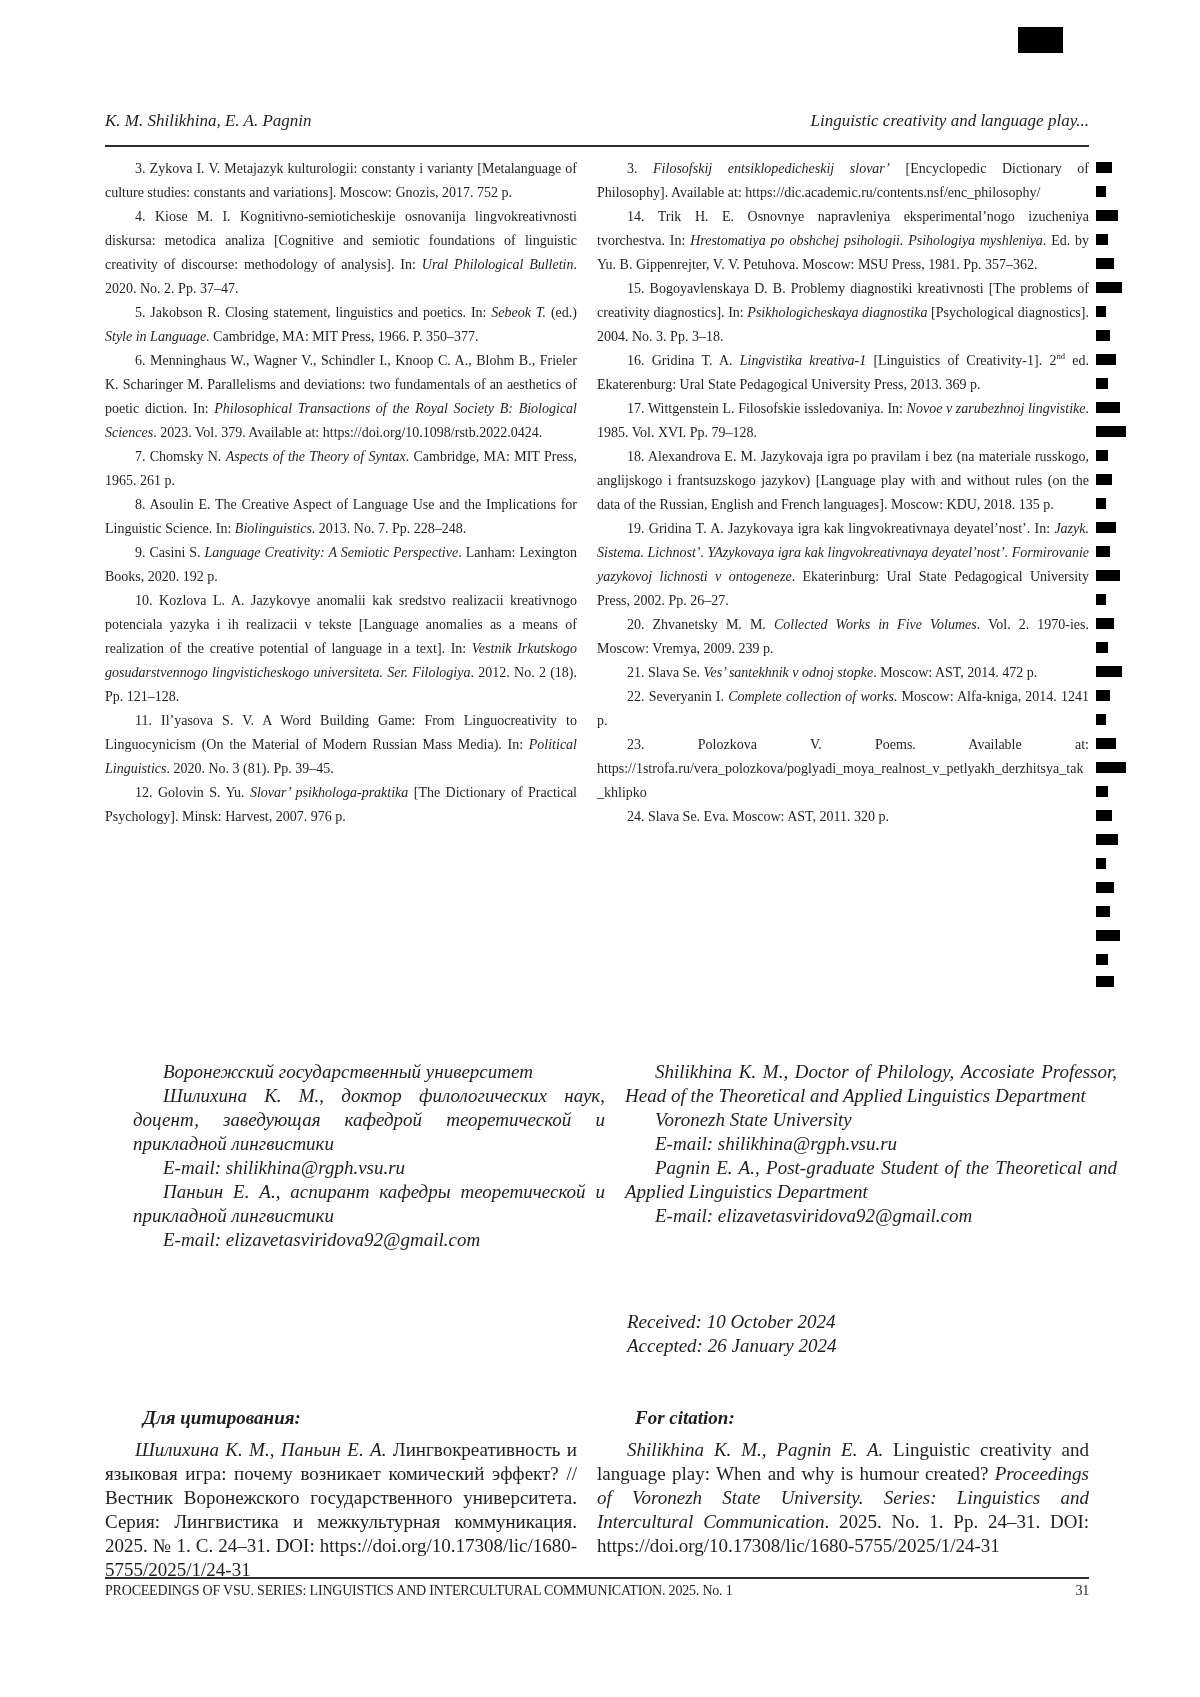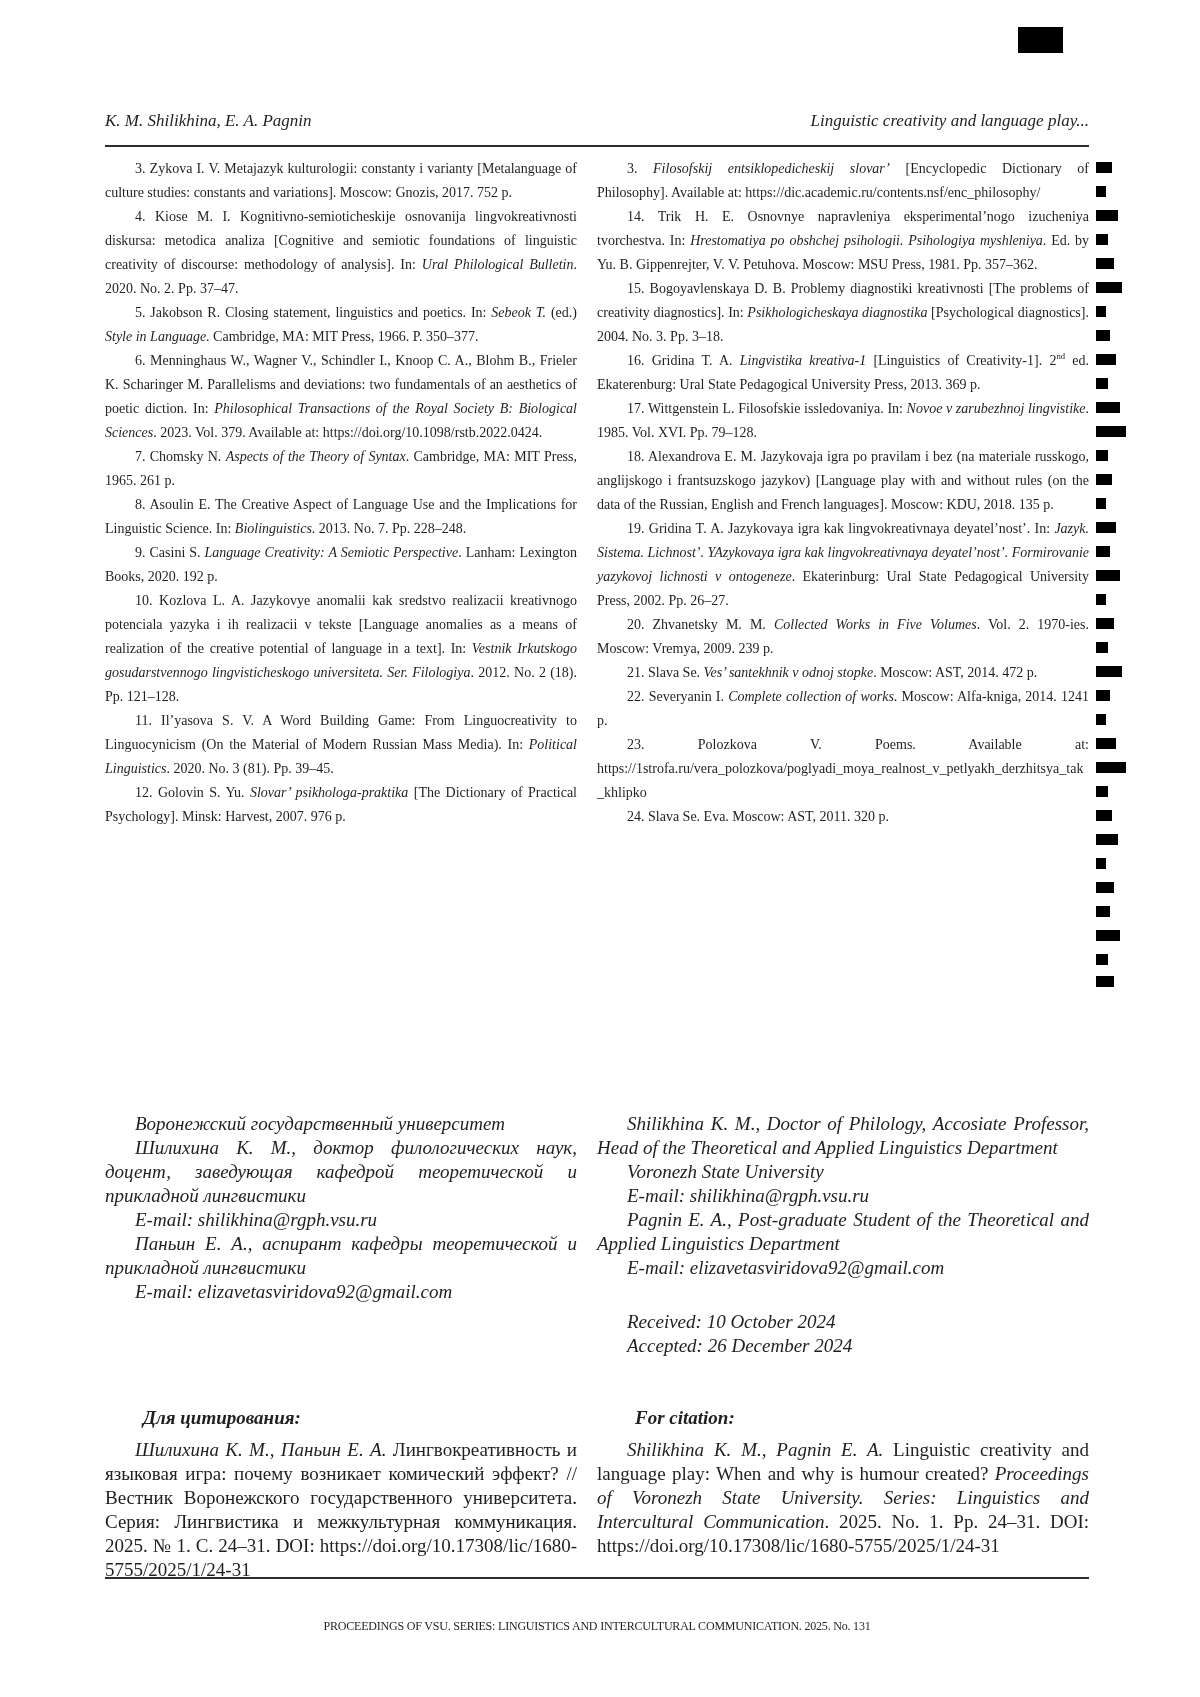--- a/index.html
+++ b/index.html
@@ -43,21 +43,21 @@
   .col-right { left: 597px; width: 492px; }
 
   .block {
     position: absolute;
     font-size: 19px;
     line-height: 24px;
   }
   .bx-left  { left: 105px; width: 472px; }
   .bx-right { left: 597px; width: 492px; }
 
-  .authors { top: 1112px; font-style: italic; text-align: justify; hyphens: auto; }
+  .authors { top: 1060px; font-style: italic; text-align: justify; hyphens: auto; margin-left: 28px; }
   .dates   { top: 1310px; font-style: italic; }
   .cite    { top: 1398px; text-align: justify; hyphens: auto; }
 
   p.ref, p.apara, p.dpara {
     margin: 0;
     text-indent: 30px;
     overflow-wrap: anywhere;
   }
   .cite-head {
     margin: 8px;
@@ -69,26 +69,26 @@
     margin: 0;
     text-indent: 30px;
     overflow-wrap: anywhere;
   }
   .it { font-style: italic; margin-top: 40px; }
   sup { font-size: 0.62em; line-height: 0; }
 
   .footer {
     position: absolute;
     left: 105px;
-    top: 1619px;
+    top: 1583px;
     width: 984px;
     display: flex;
-    justify-content: center;
+    justify-content: space-between;
     align-items: baseline;
-    font-size: 12px;
+    font-size: 14px;
     letter-spacing: -0.2px;
   }
   .artifact { position: absolute; background: #000; }
 </style>
 </head>
 <body>
 
 <div class="page">
 
   <div class="hdr hdr-left">K. M. Shilikhina, E. A. Pagnin</div>
@@ -132,21 +132,21 @@
   <div class="block authors bx-right" lang="en">
       <p class="apara">Shilikhina K. M., Doctor of Philology, Accosiate Professor, Head of the Theoretical and Applied Linguistics Department</p>
       <p class="apara">Voronezh State University</p>
       <p class="apara">E-mail: shilikhina@rgph.vsu.ru</p>
       <p class="apara">Pagnin E. A., Post-graduate Student of the Theoretical and Applied Linguistics Department</p>
       <p class="apara">E-mail: elizavetasviridova92@gmail.com</p>
     </div>
 
   <div class="block dates bx-right" lang="en">
       <p class="dpara">Received: 10 October 2024</p>
-      <p class="dpara">Accepted: 26 December 2024</p>
+      <p class="dpara">Accepted: 26 January 2024</p>
     </div>
 
   <div class="block cite bx-left" lang="ru">
     <p class="cite-head">Для цитирования:</p>
     <p class="cite-body"><span class="it">Шилихина К. М., Паньин Е. А.</span><span> Лингвокреативность и языковая игра: почему возникает комический эффект? // Вестник Воронежского государственного университета. Серия: Лингвистика и межкультурная коммуникация. 2025. № 1. С. 24–31. DOI: https://doi.org/10.17308/lic/1680-5755/2025/1/24-31</span></p>
   </div>
   <div class="block cite bx-right" lang="en">
     <p class="cite-head">For citation:</p>
     <p class="cite-body"><span class="it">Shilikhina K. M., Pagnin E. A.</span><span> Linguistic creativity and language play: When and why is humour created? </span><span class="it">Proceedings of Voronezh State University. Series: Linguistics and Intercultural Communication</span><span>. 2025. No. 1. Pp. 24–31. DOI: https://doi.org/10.17308/lic/1680-5755/2025/1/24-31</span></p>
   </div>

